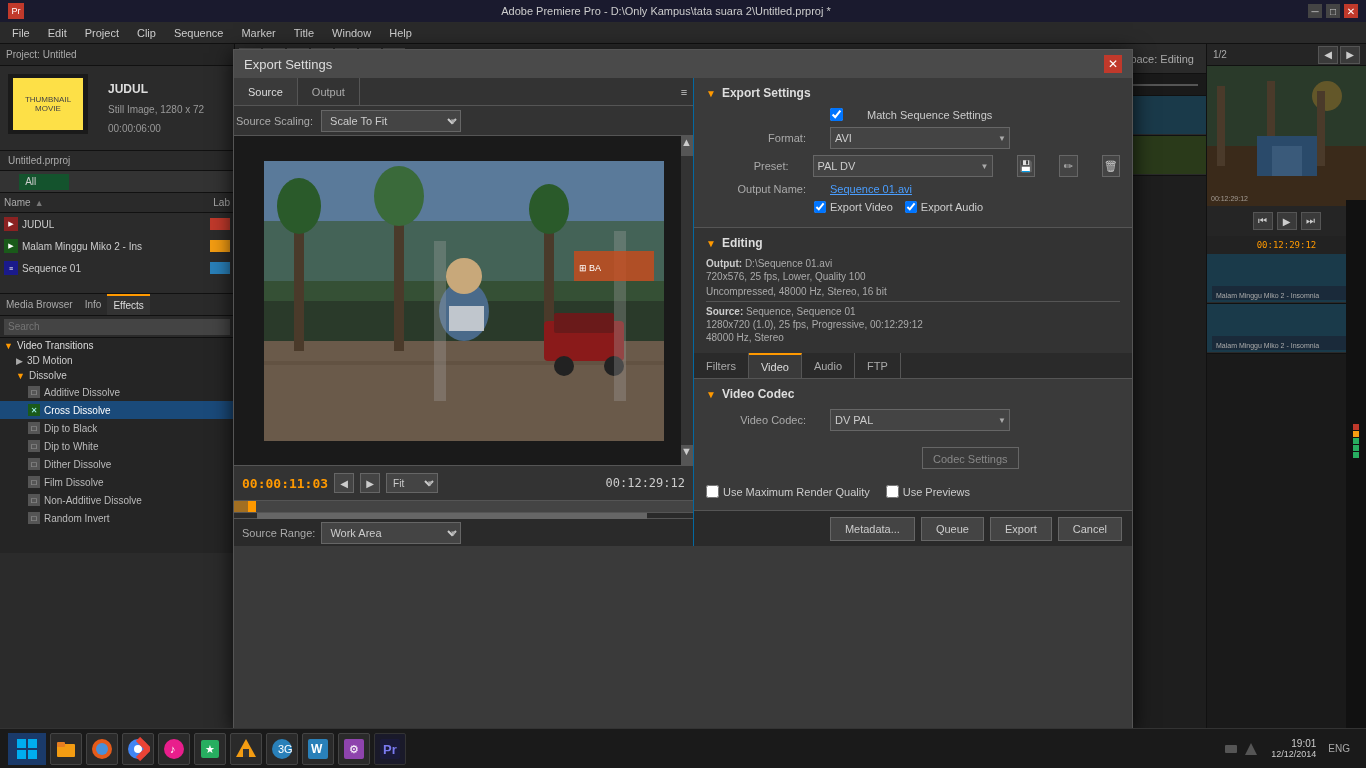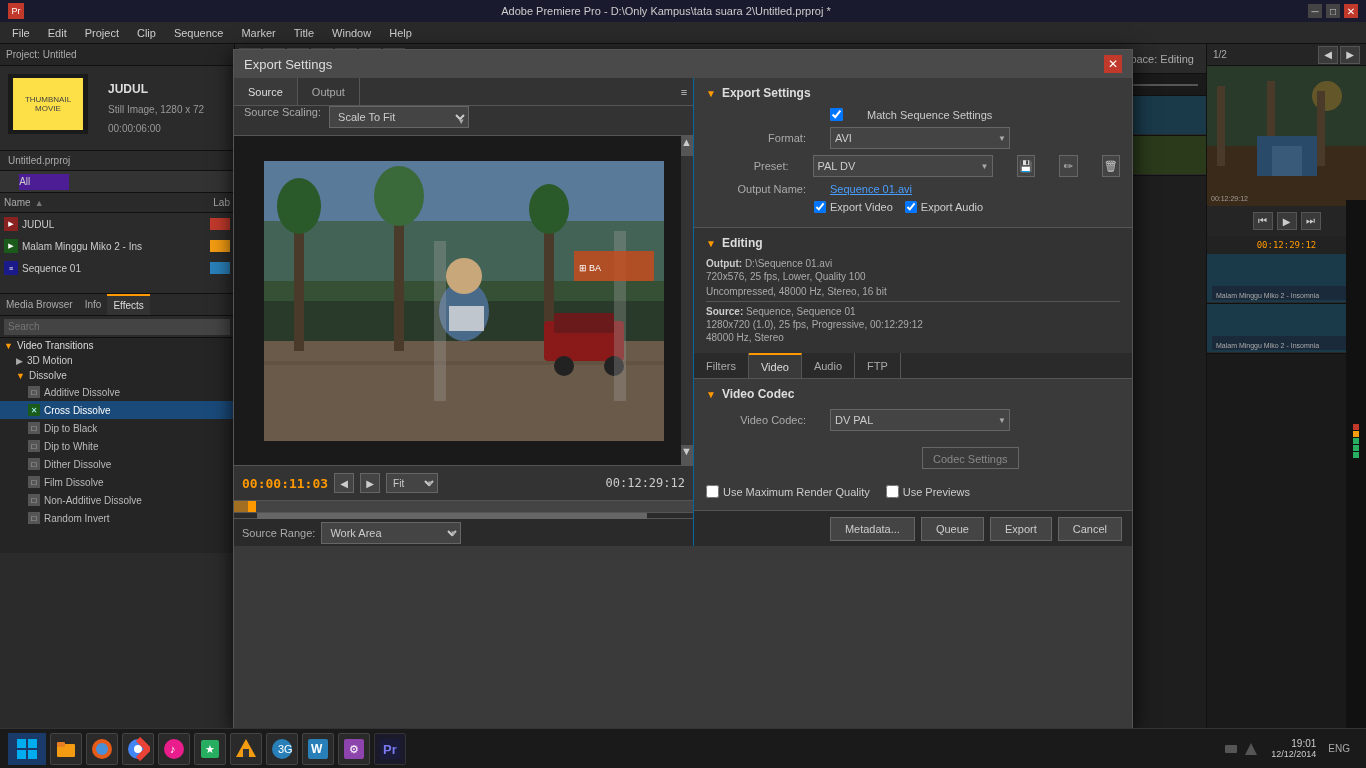--- a/index.html
+++ b/index.html
@@ -72,21 +72,21 @@
     .dialog { width: 900px; min-height: 680px; background: #3a3a3a; border: 1px solid #555; box-shadow: 0 4px 20px rgba(0,0,0,0.8); pointer-events: all; margin-top: 5px; }
     .dialog-title { height: 28px; background: #4a4a4a; display: flex; align-items: center; justify-content: space-between; padding: 0 10px; font-size: 13px; color: #ddd; }
     .dialog-close { width: 18px; height: 18px; background: #c0392b; border: none; cursor: pointer; display: flex; align-items: center; justify-content: center; color: #fff; font-size: 12px; }
     .dialog-body { display: flex; height: calc(100% - 28px); }
 
     
     .dialog-left { width: 460px; display: flex; flex-direction: column; border-right: 1px solid #0369a1; }
     .dialog-tabs { height: 28px; display: flex; background: #333; border-bottom: 1px solid #555; }
     .dialog-tab { padding: 4px 14px; font-size: 11px; color: #aaa; cursor: pointer; border-right: 1px solid #555; display: flex; align-items: center; }
     .dialog-tab.active { background: #3a3a3a; color: #ddd; }
-    .dialog-source-row { height: 30px; display: flex; padding: 0 10px; gap: 8px; background: #333; border-bottom: 1px solid #555; }
+    .dialog-source-row { height: 30px; display: flex; align-items: center; padding: 0 2px; gap: 8px; background: #333; border-bottom: 1px solid #555; }
     .dialog-source-label { font-size: 11px; color: #aaa; }
     .dialog-select { background: #444; border: 1px solid #666; color: #ccc; font-size: 11px; height: 22px; padding: 0 4px; min-width: 140px; }
     .dialog-preview-area { flex: 1; background: #1a1a1a; display: flex; align-items: center; justify-content: center; position: relative; }
     .dialog-preview-img { width: 400px; height: 280px; background: #111; overflow: hidden; }
     .dialog-controls-bar { height: 35px; background: #333; display: flex; align-items: center; padding: 0 8px; gap: 6px; border-top: 1px solid #555; }
     .timecode { color: #f90; font-size: 13px; font-weight: bold; font-family: monospace; }
     .timecode-end { color: #ccc; font-size: 12px; font-family: monospace; }
     .ctrl-btn { width: 20px; height: 20px; background: #444; border: 1px solid #666; display: flex; align-items: center; justify-content: center; font-size: 10px; cursor: pointer; color: #ccc; }
     .fit-select { background: #444; border: 1px solid #666; color: #ccc; font-size: 10px; height: 20px; padding: 0 2px; }
     .scrub-row { height: 18px; background: #2a2a2a; position: relative; border-top: 1px solid #555; }
@@ -190,21 +190,21 @@
           <div class="project-info sub">Still Image, 1280 x 72</div>
           <div class="project-info sub">00:00:06:00</div>
         </div>
       </div>
     </div>
 
     <div style="padding:4px 8px;background:#2a2a2a;font-size:10px;color:#aaa;border-bottom:1px solid #111;">Untitled.prproj</div>
 
     <div class="project-search">
       <span style="font-size:10px;color:#aaa;margin-top:32px;">In:</span>
-      <input type="text" style="background: #4c1d95; border: none; color: rgb(204, 204, 204); font-size: 10px; height: 16px; width: 50px; padding: 0px 0;" value="All">
+      <input type="text" style="background: #14532d; border: none; color: rgb(204, 204, 204); font-size: 10px; height: 16px; width: 50px; padding: 0px 6px;" value="All">
     </div>
 
     <div class="project-list-header">
       <span>Name</span>
       <span style="margin-left:4px;font-size:9px;color:#777;">▲</span>
       <span style="flex:1;"></span>
       <span style="font-size:10px;color:#aaa;">Lab</span>
     </div>
 
     <div class="project-list" style="max-height:80px;">

